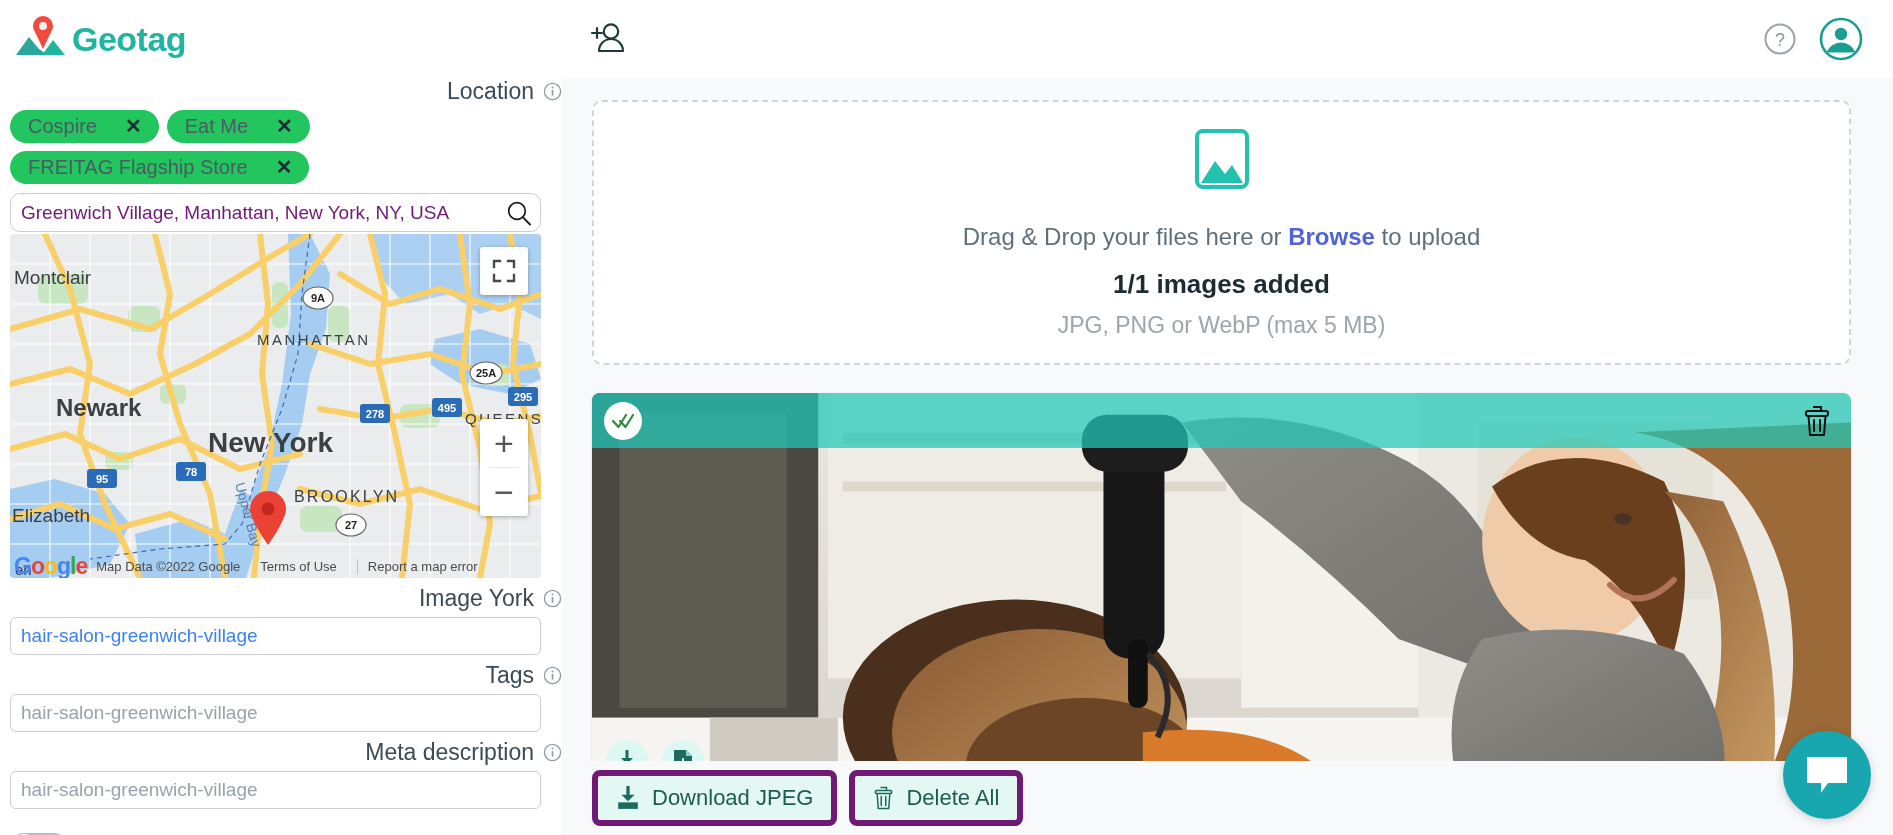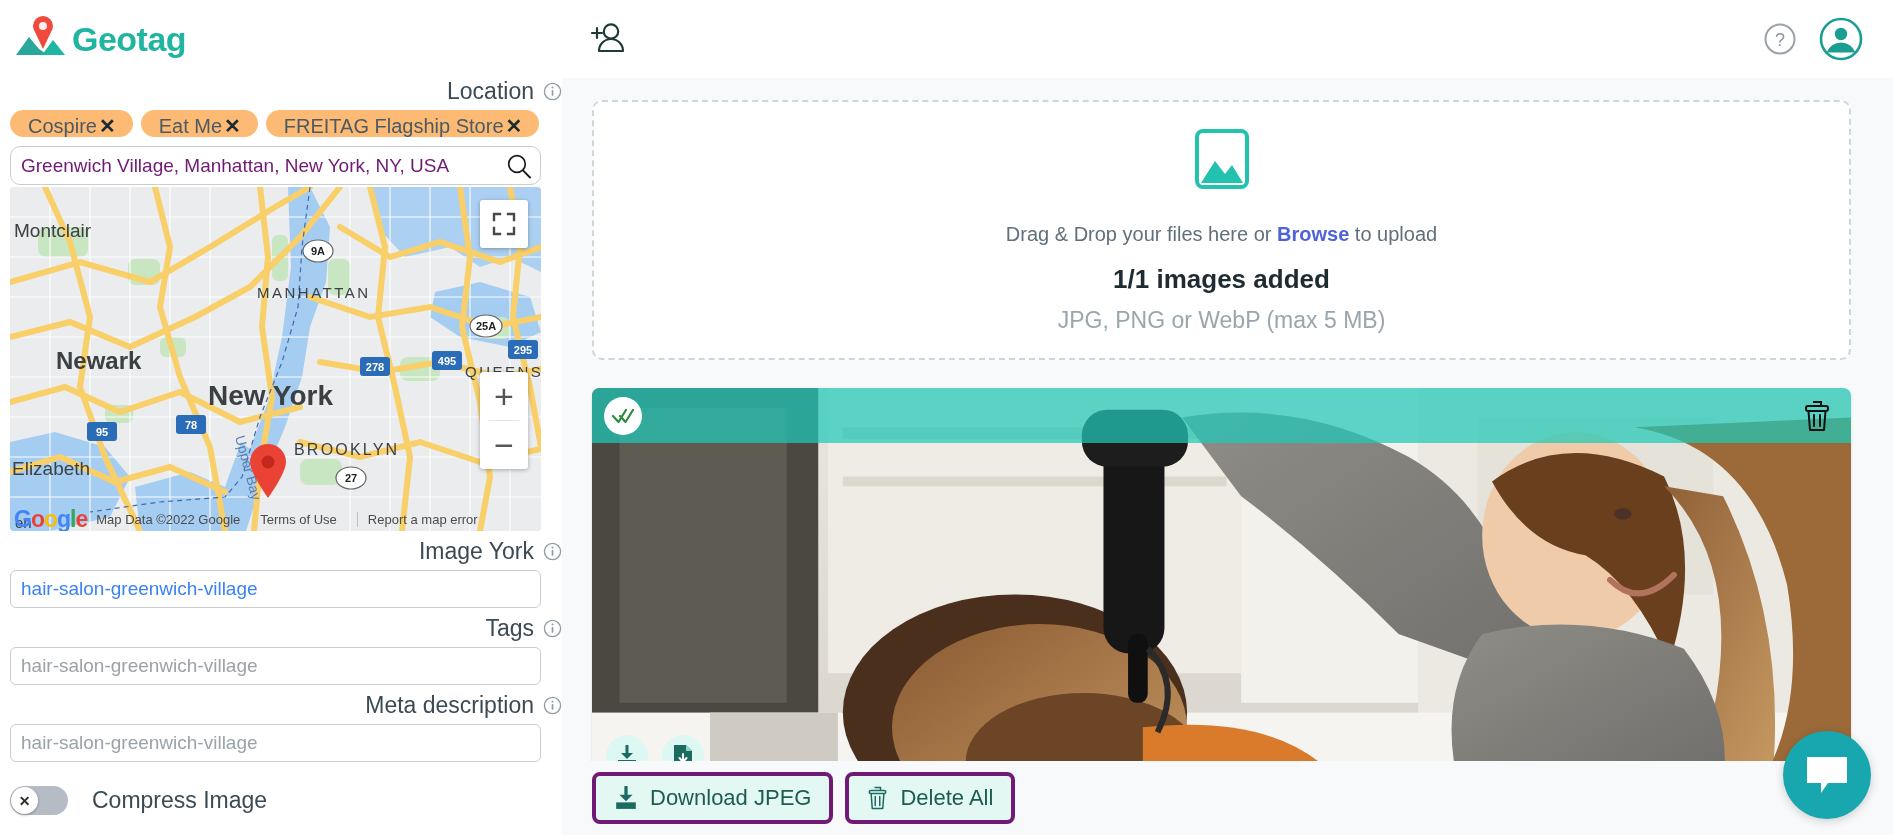--- a/index.html
+++ b/index.html
@@ -35,23 +35,23 @@
     font-size: 23px; color: #3b4a55; font-weight: 400;
     margin-bottom: 5px;
     justify-content: flex-end;
   }
   .info-icon {
     width: 19px; height: 19px; flex: 0 0 19px; opacity: .75;
   }
 
   .chips { display: flex; flex-wrap: wrap; gap: 8px; margin-bottom: 9px; }
   .chip {
-    display: inline-flex; align-items: center; gap: 2px;
-    background: #fdba74; border-radius: 20px;
-    padding: 6px 17px 1px 18px;
+    display: inline-flex; align-items: center; gap: 28px;
+    background: #22c55e; border-radius: 20px;
+    padding: 6px 17px 7px 18px;
     font-size: 20px; color: #4b5a63; line-height: 1;
   }
   .chip-x {
     font-size: 20px; font-weight: bold; color: #1b2b33;
     cursor: pointer; line-height: 1;
   }
 
   .search-wrap { position: relative; width: 531px; }
   .search-input {
     width: 531px; height: 39px;
@@ -165,21 +165,21 @@
   }
 
   .dropzone {
     border: 2px dashed #cdd5dd; border-radius: 10px;
     background: #ffffff;
     padding: 26px 0 24px;
     text-align: center;
     flex: 0 0 auto;
   }
   .dz-icon { margin: 0 auto 12px; display: block; }
-  .dz-line1 { font-size: 20px; color: #5f707c; margin-bottom: 18px; margin-top: 33px; }
+  .dz-line1 { font-size: 24px; color: #5f707c; margin-bottom: 18px; margin-top: 33px; }
   .dz-line1 a { color: #4f63d8; text-decoration: none; font-weight: bold; cursor: pointer; }
   .dz-count { font-size: 26px; font-weight: bold; color: #1e2b33; margin-bottom: 12px; }
   .dz-hint { font-size: 23px; color: #9aa5ad; }
 
   .image-card {
     margin-top: 28px;
     position: relative;
     border-radius: 8px;
     overflow: hidden;
     flex: 0 0 403px;
@@ -209,21 +209,21 @@
     cursor: pointer;
   }
 
   .bottom-bar {
     height: 74px; display: flex; align-items: center; gap: 12px;
     padding: 0 0 0 30px;
     flex: 0 0 74px;
   }
   .pill-btn {
     display: inline-flex; align-items: center; gap: 12px;
-    border: 4px solid #701a75; border-radius: 8px;
+    border: 6px solid #701a75; border-radius: 8px;
     background: #e3f7f3; color: #1c5c52;
     font-size: 22px; padding: 9px 18px;
     cursor: pointer;
     font-family: "Liberation Sans", sans-serif;
   }
 
   .chat-fab {
     position: absolute; right: 22px; bottom: 16px;
     width: 88px; height: 88px; border-radius: 50%;
     background: #18a7ae;

